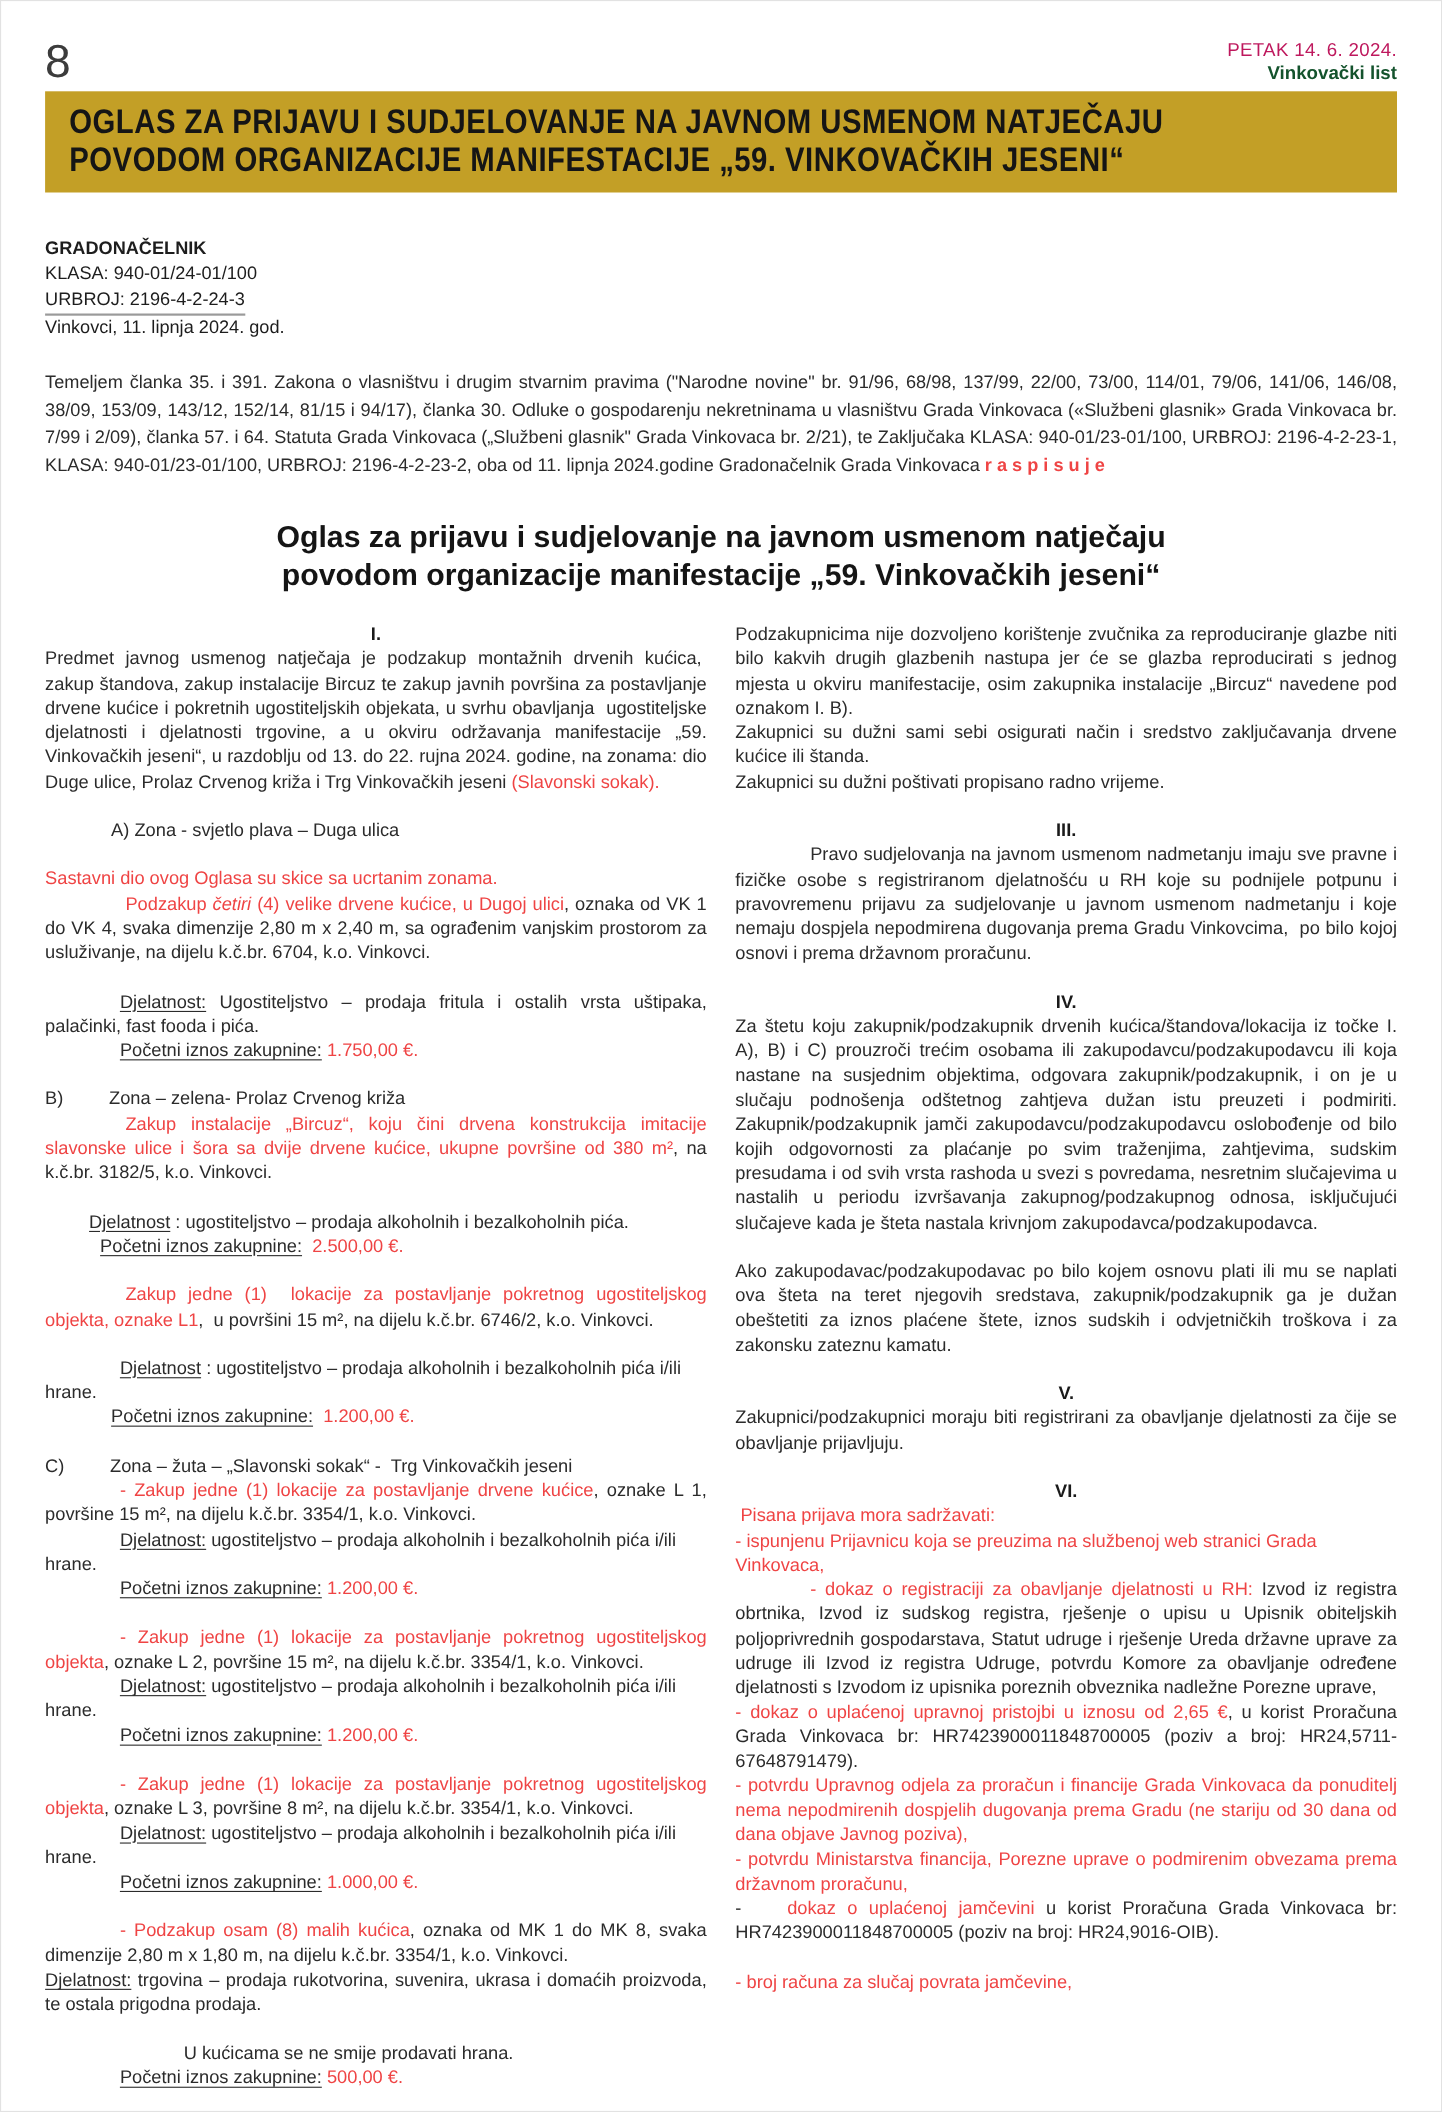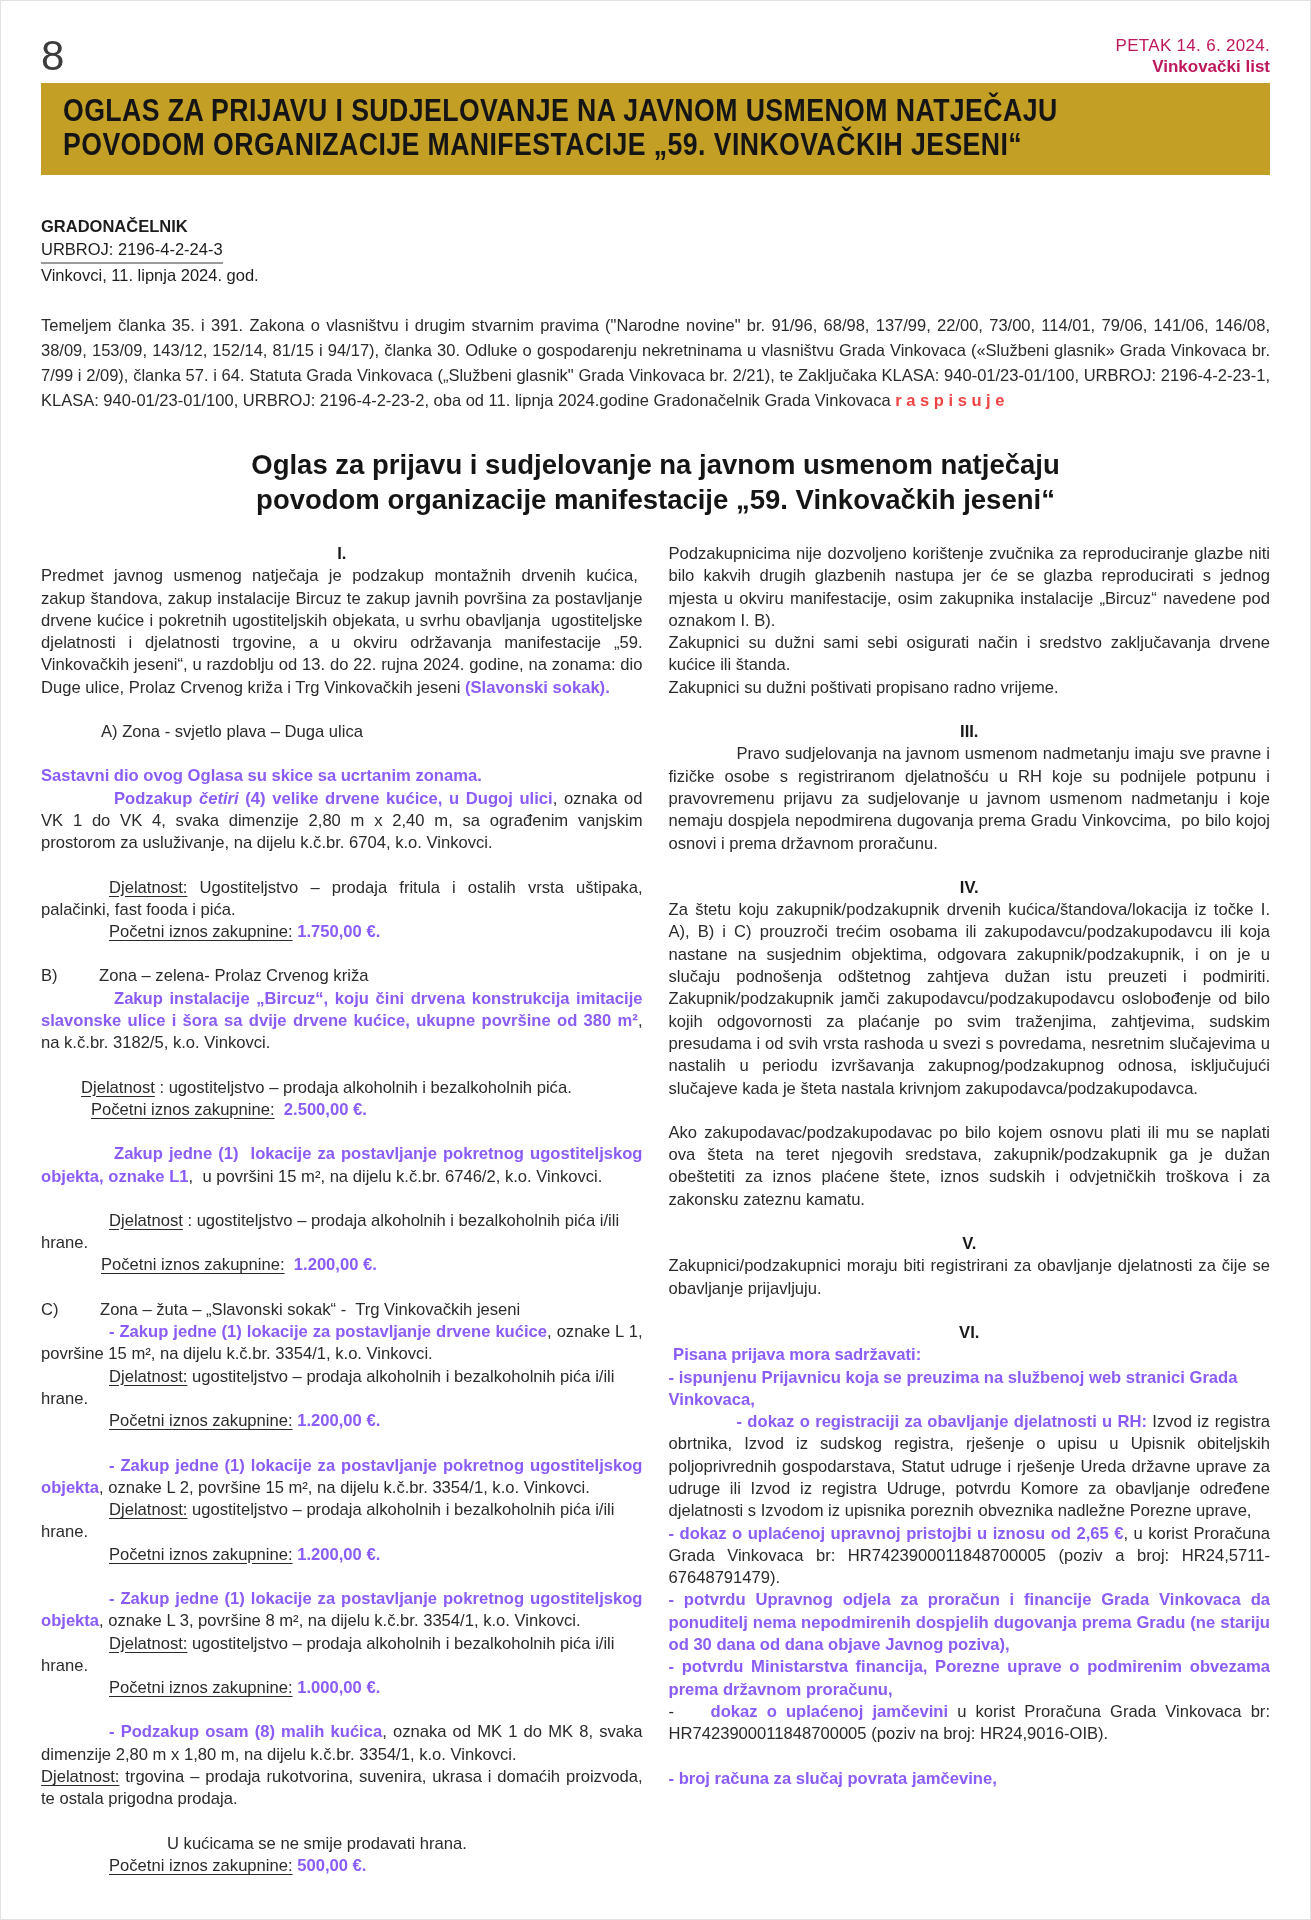--- a/index.html
+++ b/index.html
@@ -13,21 +13,21 @@
     font-family:"Liberation Sans","DejaVu Sans",sans-serif;
     color:#2b2b2b;
     overflow:hidden;
   }
   .inner{padding:0 40px 0 40px;}
   
   .masthead{display:flex;justify-content:space-between;align-items:flex-end;padding-top:14px;height:62px;}
   .page-number{font-size:42px;font-weight:400;color:#3c3c3c;line-height:1;}
   .issue{text-align:right;line-height:1.25;}
   .issue-date{font-size:17px;color:#be185d;letter-spacing:.3px;}
-  .issue-name{font-size:17px;color:#be185d;font-weight:700;}
+  .issue-name{font-size:17px;color:#14532d;font-weight:700;}
   
   .banner{
     margin-top:6px;
     background:#C39F26;
     padding:11px 22px 13px 22px;
   }
   .banner-line{display:block;white-space:nowrap;}
   .banner-line > span{
     display:inline-block;
     transform:scaleX(.86);
@@ -55,21 +55,21 @@
     text-align:center;
     font-size:27.5px;line-height:35px;
     font-weight:700;color:#151515;
   }
   
   .columns{display:flex;gap:26px;margin-top:26px;align-items:flex-start;}
   .col{flex:1 1 0;font-size:16.6px;line-height:22.3px;}
   .blk{margin:0;}
   .blk.heading{font-weight:700;text-align:center;color:#1a1a1a;}
   .al-justify{text-align:justify;}
-  .b{font-weight:700;color:#8b5cf6;}
+  .b{font-weight:400;color:#ef4444;}
   .u{text-decoration:underline;text-underline-offset:3px;}
   .i{font-style:italic;}
 </style>
 </head>
 <body>
 
 <div class="page">
   <div class="inner">
 
     <header class="masthead">
@@ -80,20 +80,21 @@
       </div>
     </header>
 
     <div class="banner">
       <span class="banner-line"><span>OGLAS ZA PRIJAVU I SUDJELOVANJE NA JAVNOM USMENOM NATJEČAJU</span></span>
       <span class="banner-line"><span>POVODOM ORGANIZACIJE MANIFESTACIJE „59. VINKOVAČKIH JESENI“</span></span>
     </div>
 
     <section class="letterhead">
       <div class="issuer">GRADONAČELNIK</div>
+      <div>KLASA: 940-01/24-01/100</div>
       <div class="urbroj"><span>URBROJ: 2196-4-2-24-3</span></div>
       <div>Vinkovci, 11. lipnja 2024. god.</div>
     </section>
 
     <p class="preamble"><span>Temeljem članka 35. i 391. Zakona o vlasništvu i drugim stvarnim pravima ("Narodne novine" br. 91/96, 68/98, 137/99, 22/00, 73/00, 114/01, 79/06, 141/06, 146/08, 38/09, 153/09, 143/12, 152/14, 81/15 i 94/17), članka 30. Odluke o gospodarenju nekretninama u vlasništvu Grada Vinkovaca («Službeni glasnik» Grada Vinkovaca br. 7/99 i 2/09), članka 57. i 64. Statuta Grada Vinkovaca („Službeni glasnik" Grada Vinkovaca br. 2/21), te Zaključaka KLASA: 940-01/23-01/100, URBROJ: 2196-4-2-23-1, KLASA: 940-01/23-01/100, URBROJ: 2196-4-2-23-2, oba od 11. lipnja 2024.godine Gradonačelnik Grada Vinkovaca </span><span class="verb">r a s p i s u j e</span></p>
 
     <h1 class="doc-title">
       <span>Oglas za prijavu i sudjelovanje na javnom usmenom natječaju</span><br>
       <span>povodom organizacije manifestacije „59. Vinkovačkih jeseni“</span>
     </h1>

